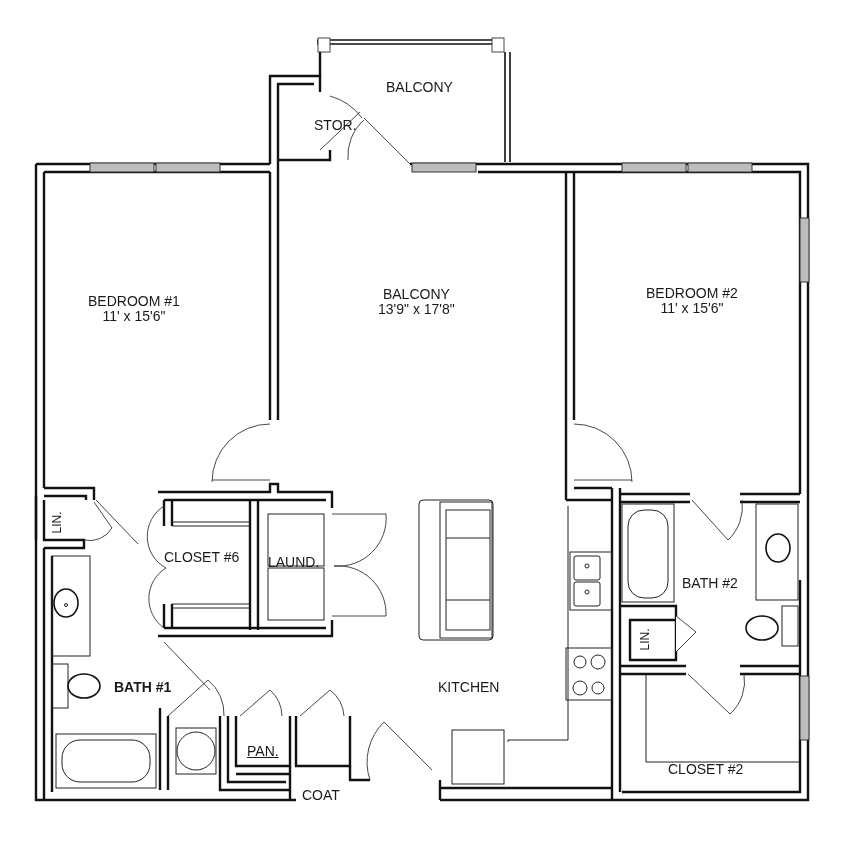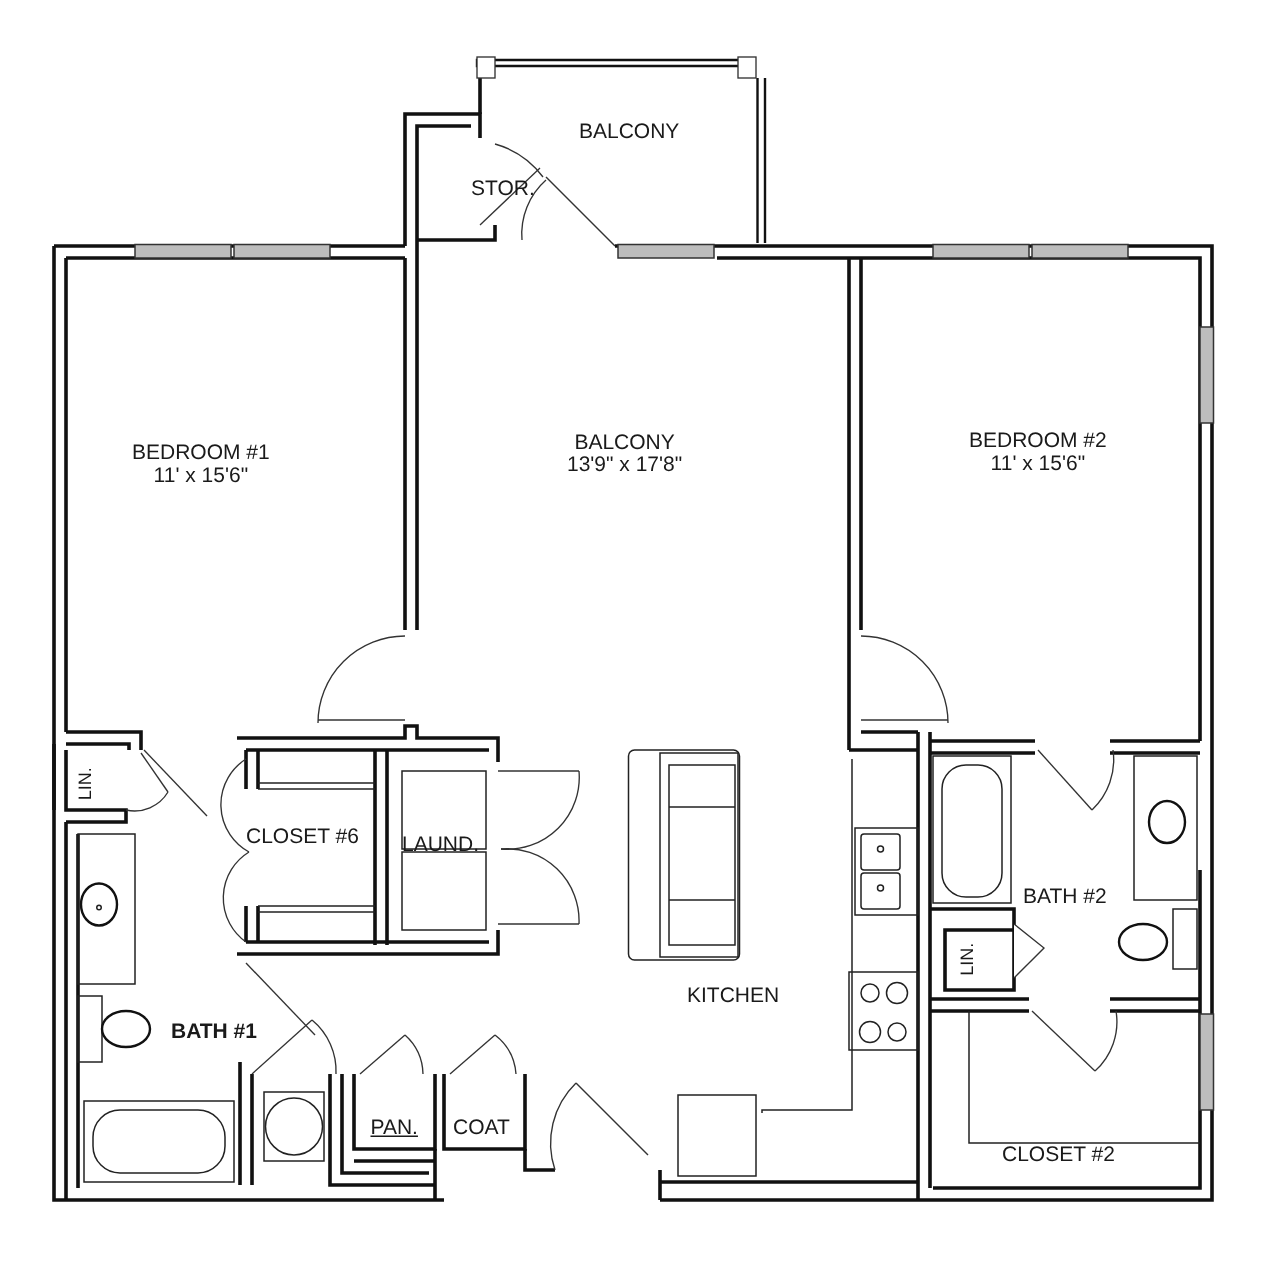--- a/index.html
+++ b/index.html
@@ -208,33 +208,33 @@
 </div>
 <div class="lbl" style="left:46px; top:515px; transform: rotate(-90deg); font-size:12px;">
   <span>LIN.</span>
 </div>
 <div class="lbl" style="left:164px; top:550px;">
   <span>CLOSET #6</span>
 </div>
 <div class="lbl" style="left:268px; top:555px;">
   <span>LAUND.</span>
 </div>
-<div class="lbl" style="left:682px; top:590px;text-align:center;">
+<div class="lbl" style="left:682px; top:576px;text-align:center;">
   <span>BATH #2</span>
 </div>
 <div class="lbl" style="left:634px; top:632px; transform: rotate(-90deg); font-size:12px;">
   <span>LIN.</span>
 </div>
 <div class="lbl" style="left:114px; top:680px;font-weight:bold;">
   <span>BATH #1</span>
 </div>
-<div class="lbl" style="left:438px; top:656px;margin-left:20px;">
+<div class="lbl" style="left:438px; top:680px;">
   <span>KITCHEN</span>
 </div>
 <div class="lbl" style="left:247px; top:744px;text-decoration:underline;">
   <span>PAN.</span>
 </div>
-<div class="lbl" style="left:302px; top:744px;">
+<div class="lbl" style="left:302px; top:788px;">
   <span>COAT</span>
 </div>
 <div class="lbl" style="left:668px; top:762px;">
   <span>CLOSET #2</span>
 </div>
 
 </body></html>

